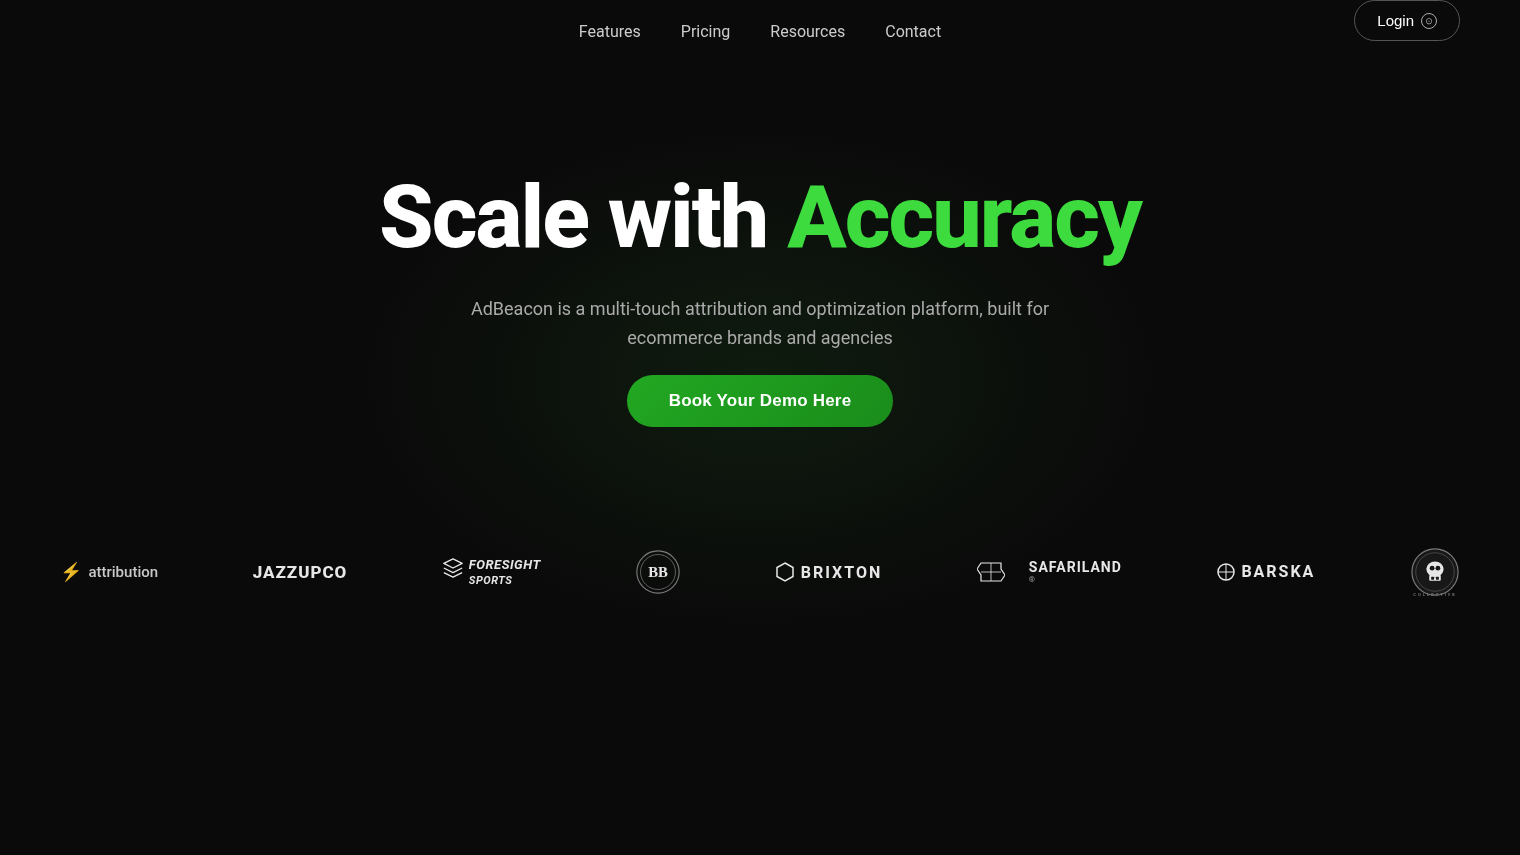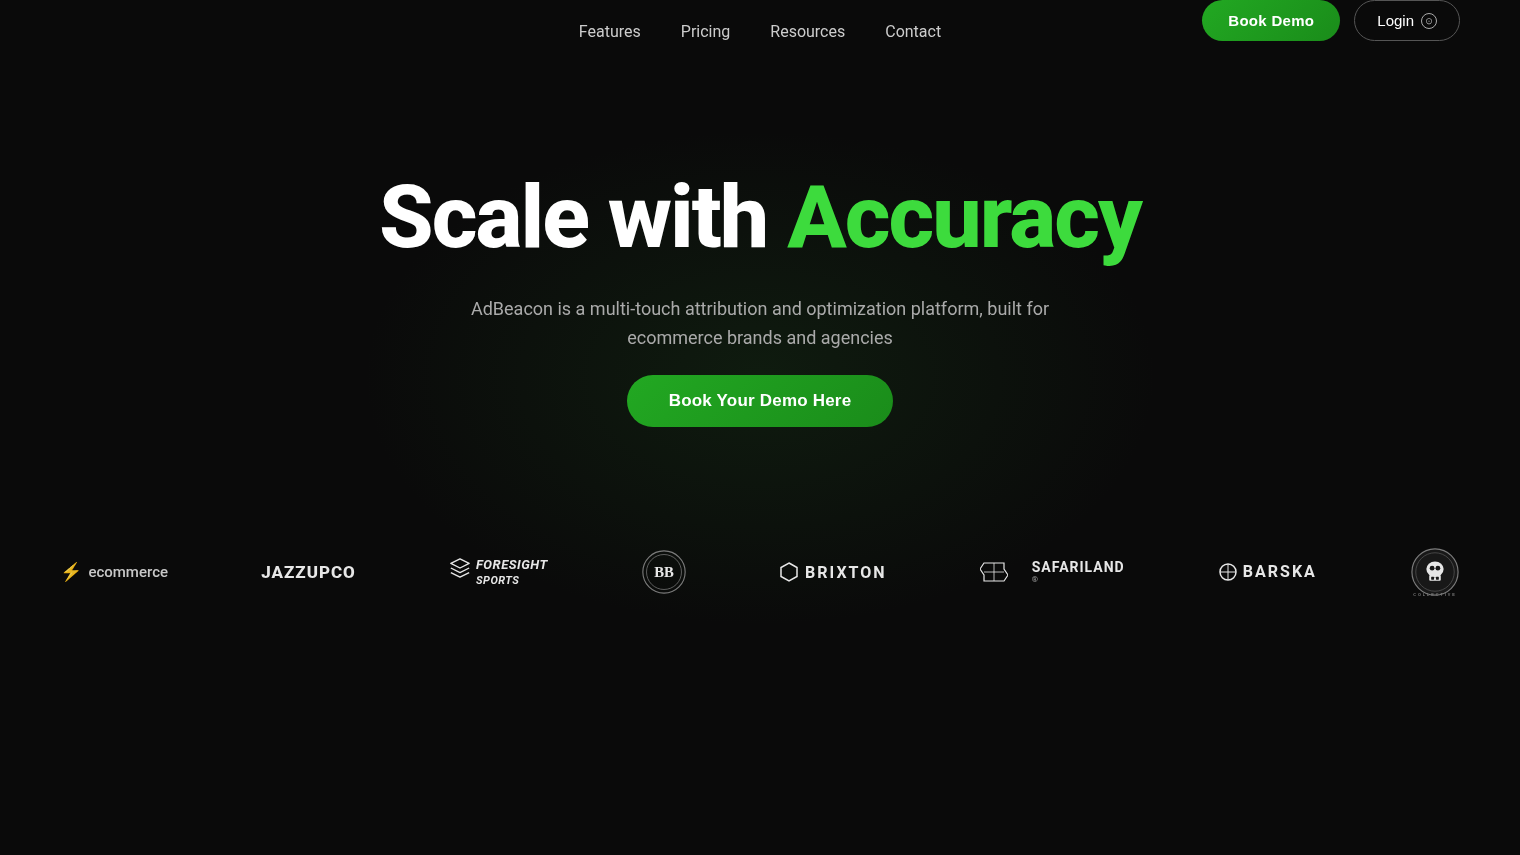--- a/index.html
+++ b/index.html
@@ -253,41 +253,40 @@
 <body>
 
 <nav>
   <div class="nav-links">
     <a>Features</a>
     <a>Pricing</a>
     <a>Resources</a>
     <a>Contact</a>
   </div>
   <div class="nav-right">
-    <button class="btn-book-demo">Book Demo</button>
     <button class="btn-login">
       <span>Login</span>
       <span class="login-circle-icon">⊙</span>
     </button>
   </div>
 </nav>
 
 <section class="hero">
   <h1 class="hero-title">
     <span class="white-text">Scale with </span><span class="green-text">Accuracy</span>
   </h1>
   <p class="hero-subtitle">AdBeacon is a multi-touch attribution and optimization platform, built for ecommerce brands and agencies</p>
   <button class="btn-hero-cta">Book Your Demo Here</button>
 </section>
 
 <div class="logos-strip">
 
   <div class="logo-item">
     <span class="terraflame-icon">⚡</span>
-    <span style="font-size:15px; font-weight:500; color:#dddddd;">ecommerce</span>
+    <span style="font-size:15px; font-weight:500; color:#dddddd;">attribution</span>
   </div>
 
   <div class="logo-item">
     <span class="jazzupco-text">JAZZUPCO</span>
   </div>
 
   <div class="logo-item foresight-logo">
     <svg class="foresight-icon" viewBox="0 0 24 24" fill="none">
       <path d="M12 2L2 7l10 5 10-5-10-5zM2 17l10 5 10-5M2 12l10 5 10-5" stroke="#ffffff" stroke-width="1.5" stroke-linejoin="round"></path>
     </svg>

